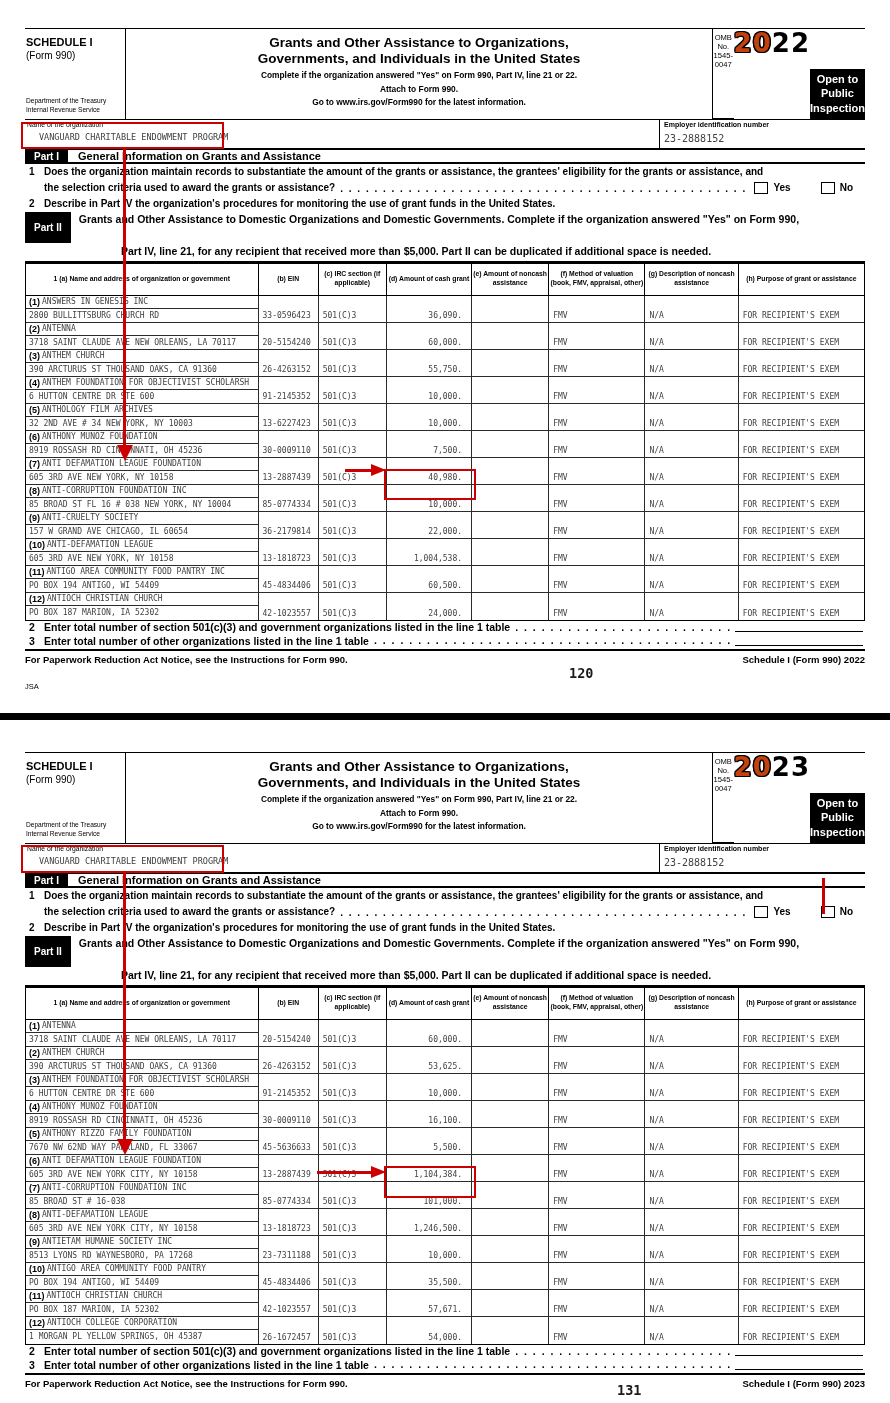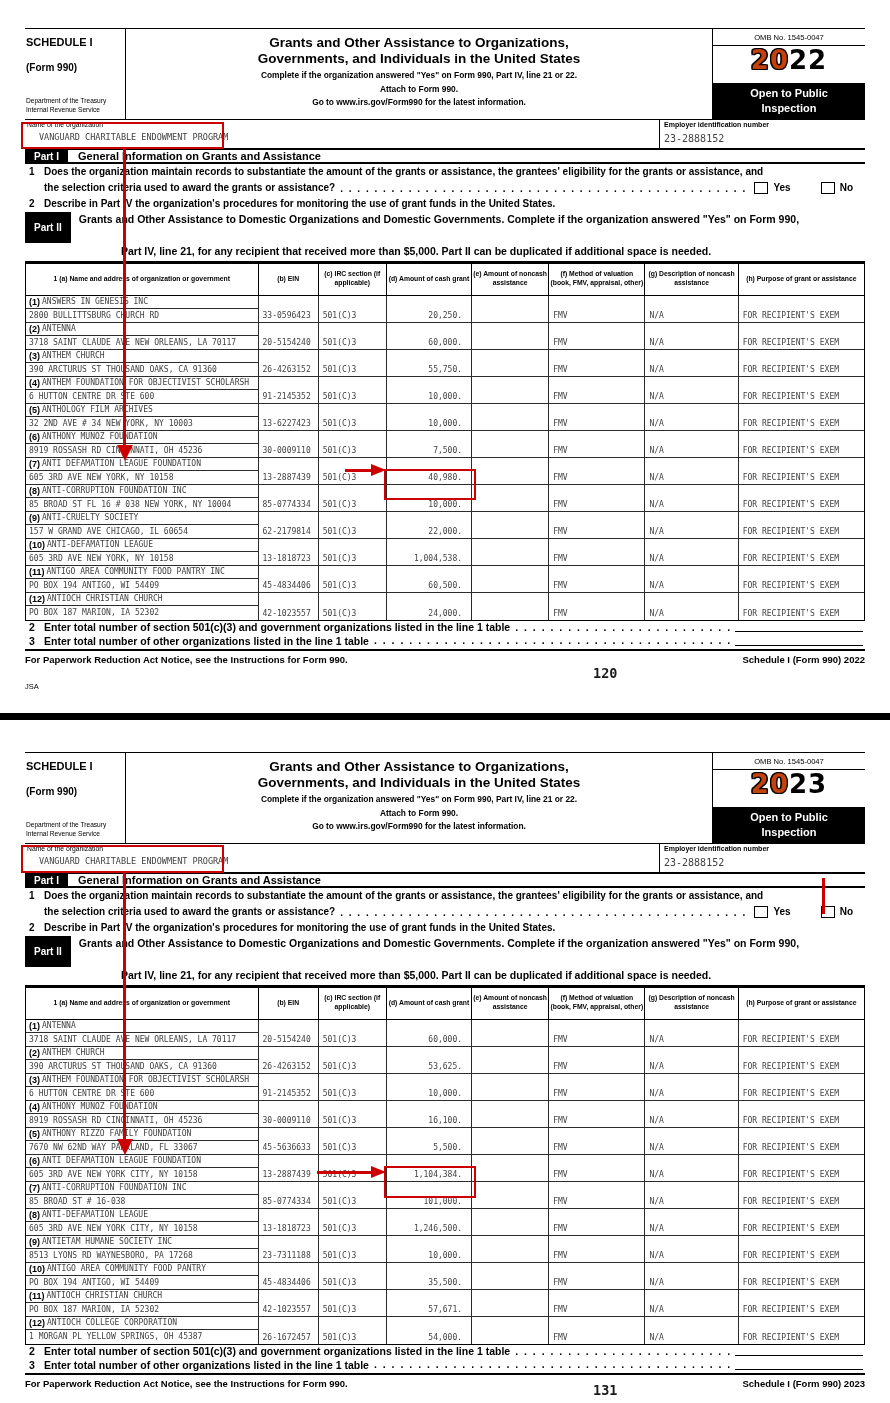--- a/index.html
+++ b/index.html
@@ -16,26 +16,26 @@
   #divider { position:absolute; left:0; top:713px; width:890px; height:7px; background:#000; }
 
   .mono { font-family:"DejaVu Sans Mono", monospace; font-size:8px; color:#414141; white-space:nowrap; }
   .b { font-weight:bold; }
 
   
   .hdr { display:grid; grid-template-columns:101px 1fr 153px; height:92px;
          border-top:1px solid #000; border-bottom:1.5px solid #000; }
   .hl { position:relative; border-right:1.5px solid #000; padding:7px 2px 0 1px; }
   .sched { font-weight:bold; font-size:11px; }
-  .f990 { font-weight:bold; font-size:10px; margin-top:14px; }
+  .f990 { font-weight:normal; font-size:10px; margin-top:2px; }
   .deptwrap { position:absolute; bottom:4px; left:1px; font-size:6.6px; line-height:1.35; }
   .hc { text-align:center; padding-top:6px; }
   .t1 { font-weight:bold; font-size:13.5px; line-height:1.18; }
   .sub { font-weight:bold; font-size:8.4px; margin-top:3.5px; }
-  .hr2 { border-left:1.5px solid #000; display:flex; flex-direction:column; }
+  .hr2 { border-left:1.5px solid #000; display:flex; }
   .omb { font-size:7.6px; text-align:center; padding:4px 0 3px; border-bottom:1px solid #000; }
   .year { text-align:center; font-size:26px; font-weight:bold; letter-spacing:1px;
           font-family:"DejaVu Sans", sans-serif; line-height:1.05; padding-top:1px; }
   .yo { color:#c2410c; text-shadow:-1.2px -1.2px 0 #000,1.2px -1.2px 0 #000,-1.2px 1.2px 0 #000,
         1.2px 1.2px 0 #000,0 -1.2px 0 #000,0 1.2px 0 #000,-1.2px 0 0 #000,1.2px 0 0 #000; }
   .otp { background:#000; color:#fff; font-weight:bold; font-size:11px; text-align:center;
          padding:3px 0 4px; line-height:1.3; margin-top:auto; }
 
   
   .namerow { display:grid; grid-template-columns:1fr 206px; border-bottom:2px solid #000; height:30px; }
@@ -88,24 +88,24 @@
   .cv { position:absolute; bottom:2px; left:4px; }
   .cvr { left:auto; right:9px; }
 
   
   .totline { position:relative; padding-left:19px; font-weight:bold; font-size:10.5px;
              height:13.5px; display:flex; align-items:center; }
   .blank { width:128px; border-bottom:1px solid #000; height:10px; flex:none; margin-right:2px; }
   .heavy { border-top:2.5px solid #000; margin-top:1px; }
   .fline { display:flex; justify-content:space-between; font-weight:bold; font-size:9.5px; padding-top:3px; }
   .jsa { font-size:7.5px; margin-top:16px; line-height:1.6; }
-  .pagenum { position:absolute; left:568px; font-family:"DejaVu Sans Mono", monospace;
+  .pagenum { position:absolute; left:544px; font-family:"DejaVu Sans Mono", monospace;
              font-weight:bold; font-size:13.5px; color:#1a1a1a; }
   #p1 .pagenum { top:637px; }
-  #p2 .pagenum { top:630px; }
+  #p2 .pagenum { top:630px;margin-left:48px; }
 
   
   .anno { position:absolute; }
   .an-box-name { border:2.5px solid var(--red); }
   #p1 .an-box-name { left:-4px; top:94px;  width:203px; height:27px; }
   #p2 .an-box-name { left:-4px; top:93px;  width:203px; height:28px; }
   .an-vline { width:3px; background:var(--red); }
   #p1 .an-vline { left:98px; top:121px; height:296px; }
   #p2 .an-vline { left:98px; top:121px; height:266px; }
   .an-varrow { width:0; height:0; border-left:8px solid transparent; border-right:8px solid transparent;
@@ -226,21 +226,21 @@
             </div>
             <div class="l2 mono">2800 BULLITTSBURG CHURCH RD</div>
           </div>
           <div class="c">
             <span class="cv mono">33-0596423</span>
           </div>
           <div class="c">
             <span class="cv mono">501(C)3</span>
           </div>
           <div class="c">
-            <span class="cv cvr mono">20,250.</span>
+            <span class="cv cvr mono">36,090.</span>
           </div>
           <div class="c"></div>
           <div class="c">
             <span class="cv mono">FMV</span>
           </div>
           <div class="c">
             <span class="cv mono">N/A</span>
           </div>
           <div class="c">
             <span class="cv mono">FOR RECIPIENT'S EXEM</span>
@@ -444,21 +444,21 @@
         </div>
         <div class="entry">
           <div class="c ca">
             <div class="l1">
               <span class="rnum">(9)</span>
               <span class="mono">ANTI-CRUELTY SOCIETY</span>
             </div>
             <div class="l2 mono">157 W GRAND AVE CHICAGO, IL 60654</div>
           </div>
           <div class="c">
-            <span class="cv mono">62-2179814</span>
+            <span class="cv mono">36-2179814</span>
           </div>
           <div class="c">
             <span class="cv mono">501(C)3</span>
           </div>
           <div class="c">
             <span class="cv cvr mono">22,000.</span>
           </div>
           <div class="c"></div>
           <div class="c">
             <span class="cv mono">FMV</span>

